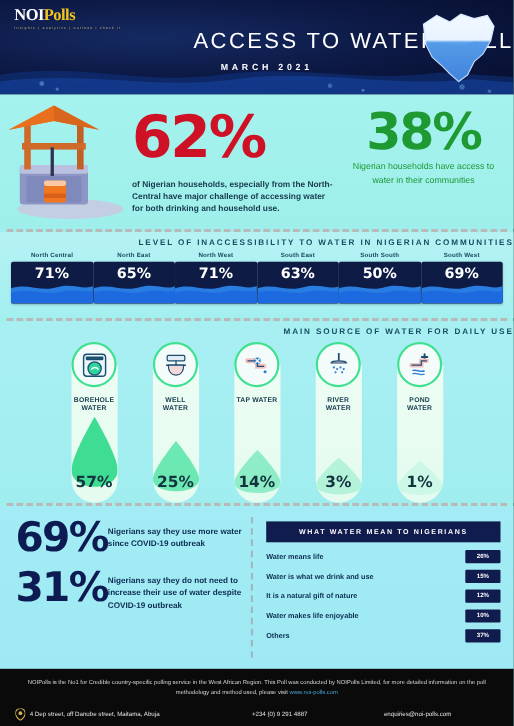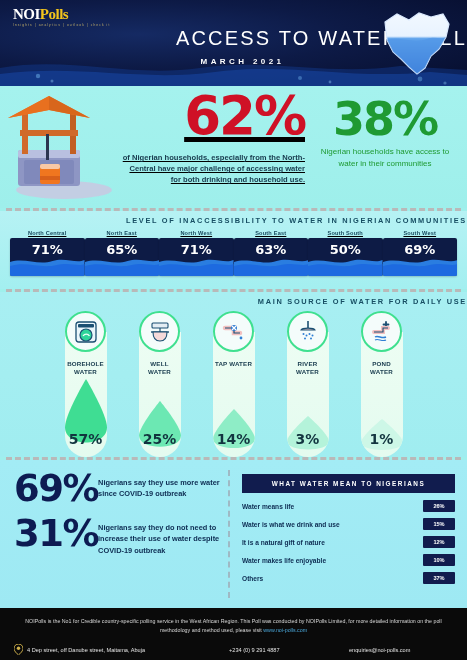--- a/index.html
+++ b/index.html
@@ -35,42 +35,42 @@
   }
   .map-wrap { position: absolute; right: 8px; top: 4px; width: 86px; height: 78px; }
 
   
   .hero {
     position: relative; height: 122px; width: 100%;
     background: linear-gradient(180deg, #a5f2ee 0%, #9eefeb 100%);
     overflow: hidden;
   }
   .well-wrap { position: absolute; left: 2px; top: 4px; width: 115px; height: 112px; }
-  .hero-mid { position: absolute; left: 120px; top: 5px; width: 185px; text-align: right; text-decoration: underline; }
+  .hero-mid { position: absolute; left: 120px; top: 15px; width: 185px; text-align: left; }
   .big-red { font-size: 53px; font-weight: bold; color: #cf1126; line-height: .95; letter-spacing: -2px; font-family: "DejaVu Sans", sans-serif; }
   .hero-mid p { font-size: 7.6px; font-weight: bold; color: #173a4d; line-height: 1.45; margin-top: 11px; }
   .hero-right { position: absolute; left: 310px; top: 12px; width: 150px; text-align: center; }
   .big-green { font-size: 46px; font-weight: bold; color: #1f9a33; line-height: .95; letter-spacing: -2px; font-family: "DejaVu Sans", sans-serif; }
   .hero-right p { font-size: 8px; font-weight: normal; color: #1f9a33; line-height: 1.5; margin-top: 4px; }
 
   
   .dash { height: 0; border-top: 3px dashed #b9b9b9; margin: 0 6px; }
 
   
   .regions {
     position: relative; height: 78px; width: 100%;
     background: linear-gradient(180deg, #b6f2f4 0%, #a3eff0 100%);
     padding-top: 5px;
   }
   .sec-title {
     text-align: right; font-size: 7.4px; font-weight: bold;
     color: #174e63; letter-spacing: 1.7px; margin-bottom: 5px;
   }
   .region-row { display: flex; justify-content: space-between; padding: 0 10px; }
-  .region-col { width: 88px; text-decoration: underline; }
+  .region-col { width: 88px; }
   .region-label { text-align: center; font-size: 5.6px; font-weight: bold; color: #16485c; margin-bottom: 2px; letter-spacing: .2px; }
   .region-box {
     position: relative; height: 38px; border-radius: 2px; overflow: hidden;
     background: #0d1b45; box-shadow: 0 1px 2px rgba(0,0,0,.2);
   }
   .region-val {
     position: absolute; top: 4px; left: 0; right: 0; text-align: center;
     color: #fff; font-size: 13px; font-weight: bold; z-index: 3; font-family: "DejaVu Sans", sans-serif;
   }
   .region-water { position: absolute; left: 0; bottom: 0; width: 100%; height: 20px; z-index: 2; }

